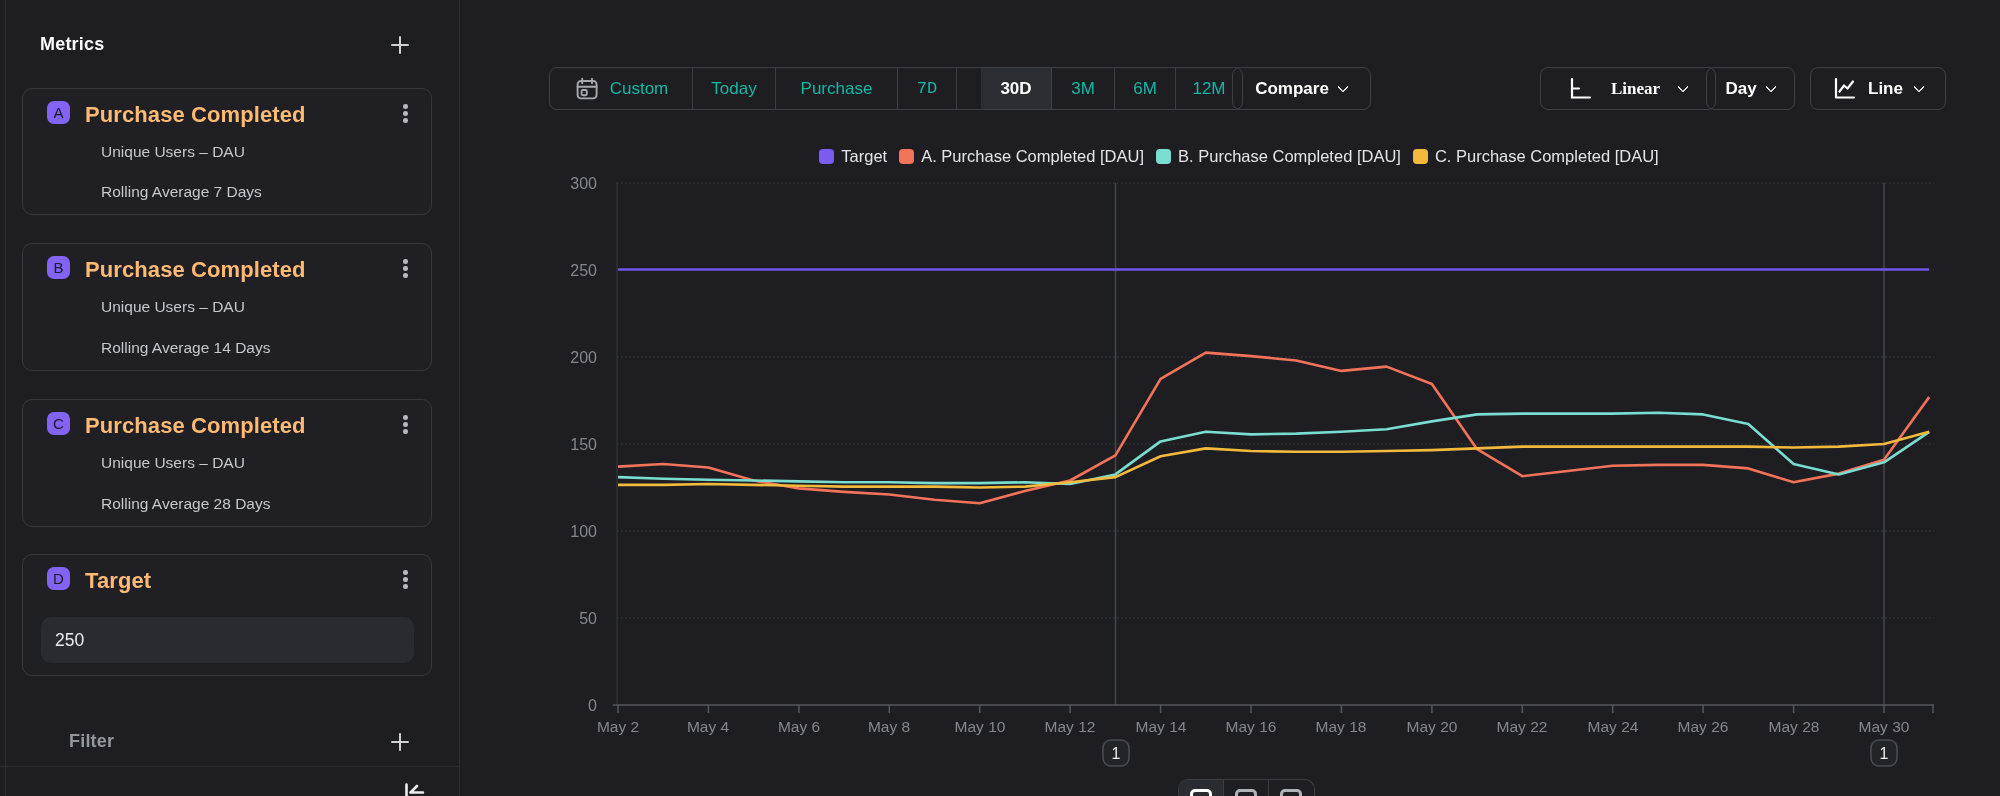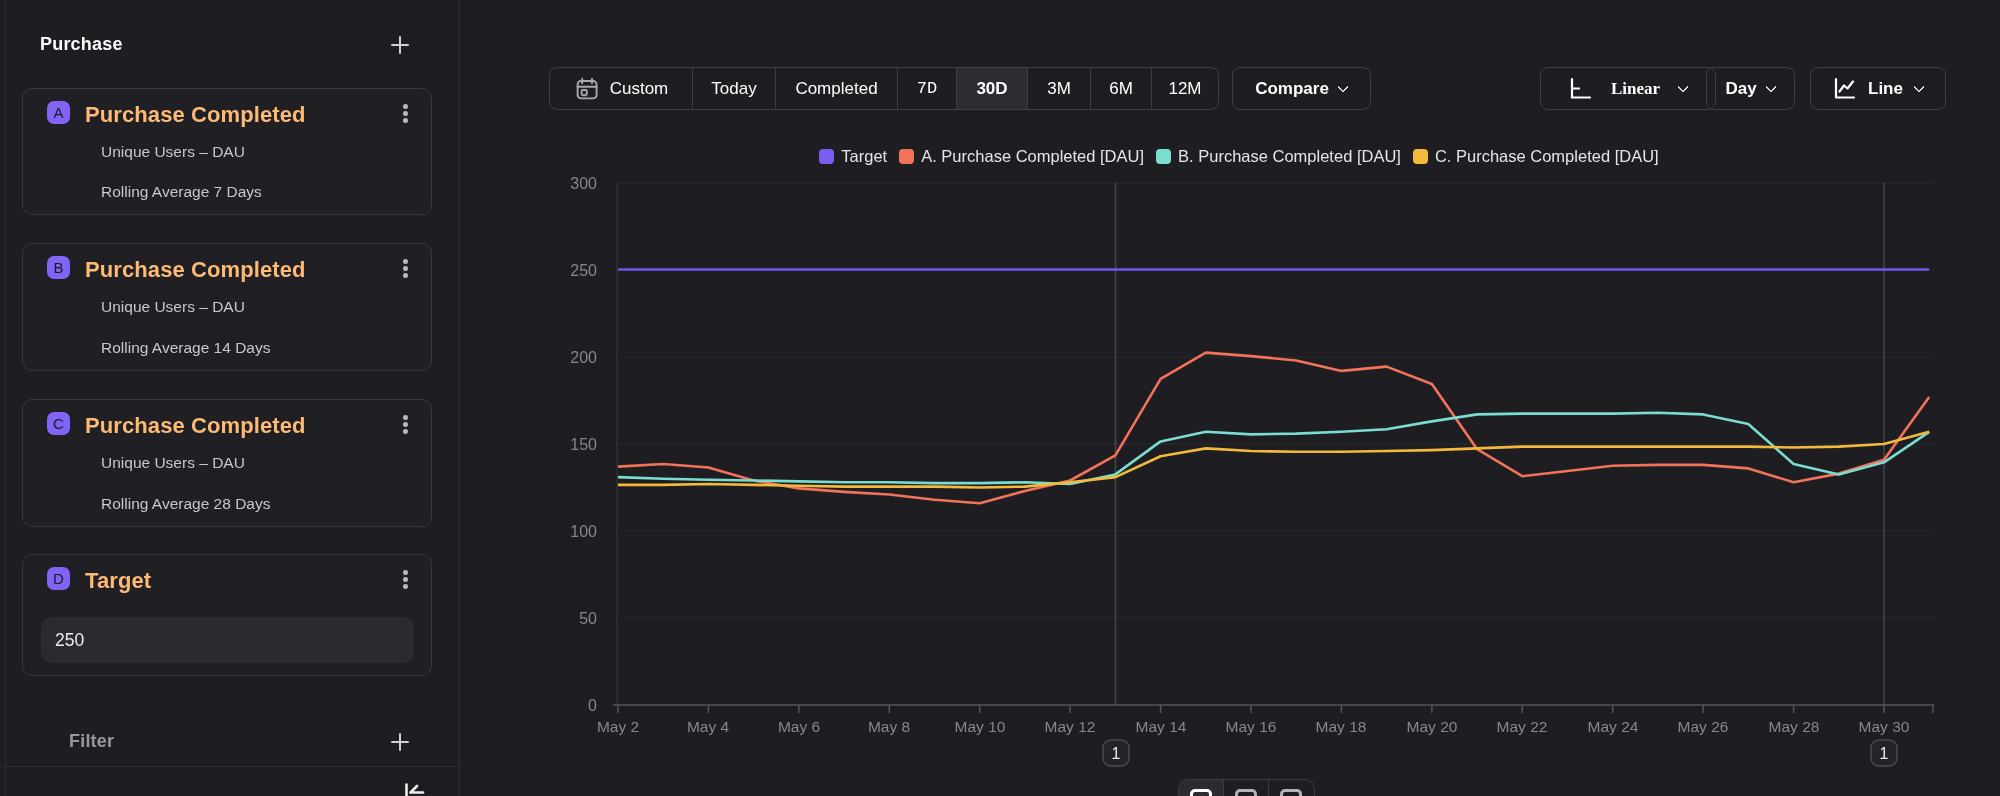--- a/index.html
+++ b/index.html
@@ -21,21 +21,21 @@
   .crow { position:absolute; left:78px; color:#c6c8cc; font-size:15.5px; }
   .kebab { position:absolute; left:380px; top:15px; width:6px; }
   .kebab i { display:block; width:4.6px; height:4.6px; border-radius:50%; background:#b6b9bd; margin:0 0 2.6px 0;}
   .tinput { position:absolute; left:18px; top:62px; width:373px; height:46px; background:#2a2b30; border-radius:10px;
     color:#ececee; font-size:17.5px; line-height:46px; padding-left:14px; }
   #fdivider { position:absolute; left:0px; top:766px; width:460px; height:1px; background:#2b2c30;}
   
   .btn { position:absolute; top:67px; height:43px; border:1px solid #3e3f45; border-radius:8px;
     color:#fff; font-size:17px; display:flex; align-items:center; justify-content:center; gap:9px; font-weight:700;}
   #seg { position:absolute; left:549px; top:67px; height:43px; border:1px solid #3e3f45; border-radius:8px; display:flex; }
-  #seg .s { height:41px; border-right:1px solid #3e3f45; color:#ffffff; font-size:17px;
+  #seg .s { height:41px; border-right:1px solid #3e3f45; color:#14b8a6; font-size:17px;
      display:flex; align-items:center; justify-content:center; gap:10px;}
   #seg .s:last-child { border-right:none; }
   #seg .s.on { background:#2c2d33; color:#ffffff; font-weight:700; }
   .chev { width:10px; height:10px; margin-top:-3px; border-right:2px solid #fff; border-bottom:2px solid #fff; transform:rotate(45deg) scale(.8); border-radius:1px;}
   
   #legend { position:absolute; left:546px; top:147px; width:1386px; display:flex; justify-content:center; gap:12px;
     color:#e4e5e8; font-size:16.5px; align-items:center;}
   .li { display:flex; align-items:center; gap:7px; }
   .sw { width:15px; height:15px; border-radius:4px; }
   
@@ -44,21 +44,21 @@
   #switcher .seg:last-child { border-right:none;}
   #switcher .seg.on { background:#2b2c31; border-radius:9px 0 0 0;}
   .micon { position:absolute; left:11px; top:9px; width:22px; height:18px; border:3px solid #b0b3b8; border-radius:5px;}
   .micon.w { border-color:#fff; }
 </style>
 </head>
 <body>
 
 <div id="sidebar">
   <div id="leftline"></div>
-  <div class="shead" style="top:34px;">Purchase</div>
+  <div class="shead" style="top:34px;">Metrics</div>
   <div class="plus" style="left:391px; top:36px;"></div>
 
   <div class="card" style="top:88px; height:127px;">
     <div class="badge">A</div>
     <div class="ctitle">Purchase Completed</div>
     <div class="crow" style="top:54px;">Unique Users – DAU</div>
     <div class="crow" style="top:94px;">Rolling Average 7 Days</div>
     <div class="kebab">
         <i></i>
         <i></i>
@@ -108,23 +108,23 @@
 
 <div id="seg">
   <div class="s" style="width:143px;">
     <svg width="26" height="26" viewBox="0 0 26 26" fill="none" stroke="#a6a9af" stroke-width="1.9" stroke-linecap="round">
       <rect x="3.6" y="5" width="19" height="17.4" rx="3.4"></rect>
       <path d="M3.6 10.8 H22.6 M8.2 2.8 v4.4 M18 2.8 v4.4"></path>
       <rect x="7.6" y="14" width="5.2" height="5.2" rx="1.2"></rect>
     </svg>
     Custom</div>
   <div class="s" style="width:83px;">Today</div>
-  <div class="s" style="width:122px;">Completed</div>
+  <div class="s" style="width:122px;">Purchase</div>
   <div class="s" style="width:59px;font-family:Liberation Mono, monospace;">7D</div>
-  <div class="s on" style="width:71px;">30D</div>
+  <div class="s on" style="width:71px;margin-left:24px;">30D</div>
   <div class="s" style="width:63px;">3M</div>
   <div class="s" style="width:61px;">6M</div>
   <div class="s" style="width:66px;">12M</div>
 </div>
 <div class="btn" style="left:1232px; width:139px;">Compare <span class="chev"></span></div>
 <div class="btn" style="left:1540px; width:176px; gap:18px;font-family:Liberation Serif, serif;">
   <svg width="25" height="25" viewBox="0 0 25 25" fill="none" stroke="#fff" stroke-width="2.2" stroke-linecap="round">
     <path d="M4 3 V21.5 H22"></path>
       <path d="M4 12.5 H11"></path>
   </svg>

